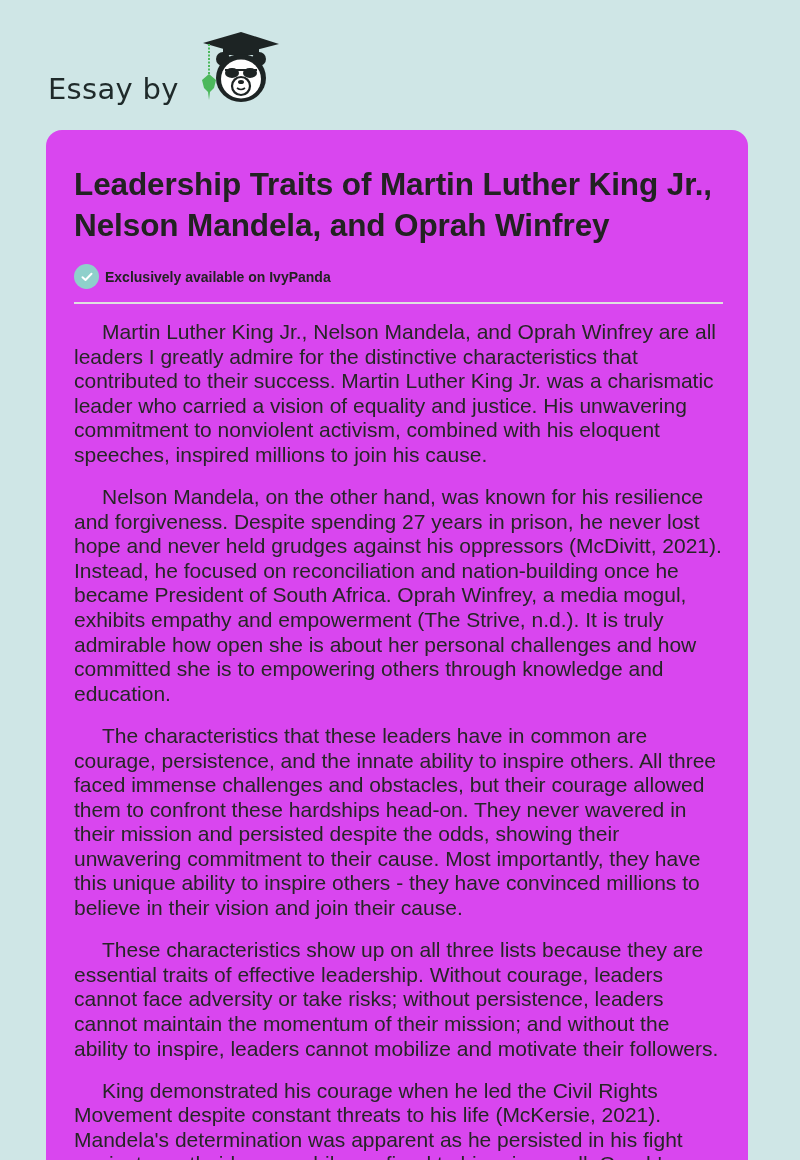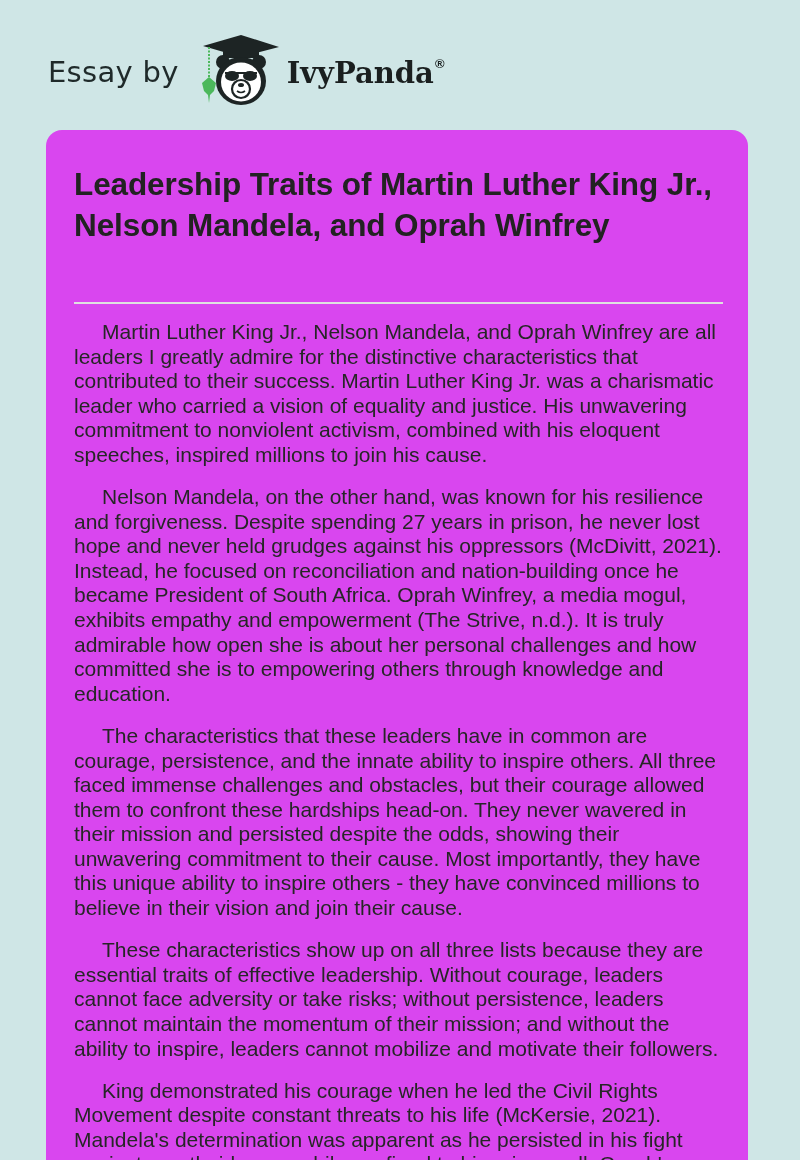--- a/index.html
+++ b/index.html
@@ -4,21 +4,21 @@
 <style>
   html, body { margin: 0; padding: 0; }
   body {
     width: 800px; height: 1160px; overflow: hidden;
     background: #cfe6e6;
     font-family: "Liberation Sans", sans-serif;
     position: relative;
   }
   .header {
     position: absolute; left: 48px; top: 36px; height: 70px;
-    display: flex; align-items: center;
+    display: flex; align-items: flex-end;
   }
   .essay-by {
     font-family: "DejaVu Sans", sans-serif;
     font-size: 29px; color: #1f2a2a; letter-spacing: 0.3px;
     margin-right: 18px; margin-top: 2px;
   }
   .logo-icon { width: 84px; height: 76px; margin-right: 6px; }
   .brand {
     font-family: "DejaVu Serif", serif; font-weight: bold;
     font-size: 29px; color: #1a1f1f; margin-top: 4px;
@@ -74,26 +74,33 @@
 
       <ellipse cx="35" cy="43" rx="7" ry="5" fill="#1d2424"></ellipse>
       <ellipse cx="53" cy="43" rx="7" ry="5" fill="#1d2424"></ellipse>
       <rect x="28" y="39" width="32" height="2" fill="#1d2424"></rect>
 
       <ellipse cx="44" cy="56" rx="9" ry="9" fill="#ffffff" stroke="#1d2424" stroke-width="2.2"></ellipse>
       <ellipse cx="44" cy="52" rx="3" ry="2" fill="#1d2424"></ellipse>
       <path d="M40,58 Q44,61 48,58" stroke="#1d2424" stroke-width="1.6" fill="none"></path>
     </svg>
   </span>
-  <span class="brand"><span>IvyPanda</span><sup>®</sup></span>
 </div>
 
 <div class="card">
   <h1 class="title">Leadership Traits of Martin Luther King Jr., Nelson Mandela, and Oprah Winfrey</h1>
 
+  <div class="badge-row">
+    <span class="badge-icon">
+      <svg width="12" height="10" viewBox="0 0 12 10">
+        <path d="M1.5,5.2 L4.5,8 L10.5,1.8" stroke="#ffffff" stroke-width="2" fill="none" stroke-linecap="round" stroke-linejoin="round"></path>
+      </svg>
+    </span>
+    <span class="badge-text">Exclusively available on IvyPanda</span>
+  </div>
 
   <div class="divider"></div>
 
   <div class="body">
     <p>Martin Luther King Jr., Nelson Mandela, and Oprah Winfrey are all leaders I greatly admire for the distinctive characteristics that contributed to their success. Martin Luther King Jr. was a charismatic leader who carried a vision of equality and justice. His unwavering commitment to nonviolent activism, combined with his eloquent speeches, inspired millions to join his cause.</p>
     <p>Nelson Mandela, on the other hand, was known for his resilience and forgiveness. Despite spending 27 years in prison, he never lost hope and never held grudges against his oppressors (McDivitt, 2021). Instead, he focused on reconciliation and nation-building once he became President of South Africa. Oprah Winfrey, a media mogul, exhibits empathy and empowerment (The Strive, n.d.). It is truly admirable how open she is about her personal challenges and how committed she is to empowering others through knowledge and education.</p>
     <p>The characteristics that these leaders have in common are courage, persistence, and the innate ability to inspire others. All three faced immense challenges and obstacles, but their courage allowed them to confront these hardships head-on. They never wavered in their mission and persisted despite the odds, showing their unwavering commitment to their cause. Most importantly, they have this unique ability to inspire others - they have convinced millions to believe in their vision and join their cause.</p>
     <p>These characteristics show up on all three lists because they are essential traits of effective leadership. Without courage, leaders cannot face adversity or take risks; without persistence, leaders cannot maintain the momentum of their mission; and without the ability to inspire, leaders cannot mobilize and motivate their followers.</p>
     <p>King demonstrated his courage when he led the Civil Rights Movement despite constant threats to his life (McKersie, 2021). Mandela's determination was apparent as he persisted in his fight against apartheid, even while confined to his prison cell. Oprah's ability to inspire is evident every time she shares her life story, encouraging others to overcome their struggles just like she did (The Strive, n.d.). Each of these</p>
   </div>

